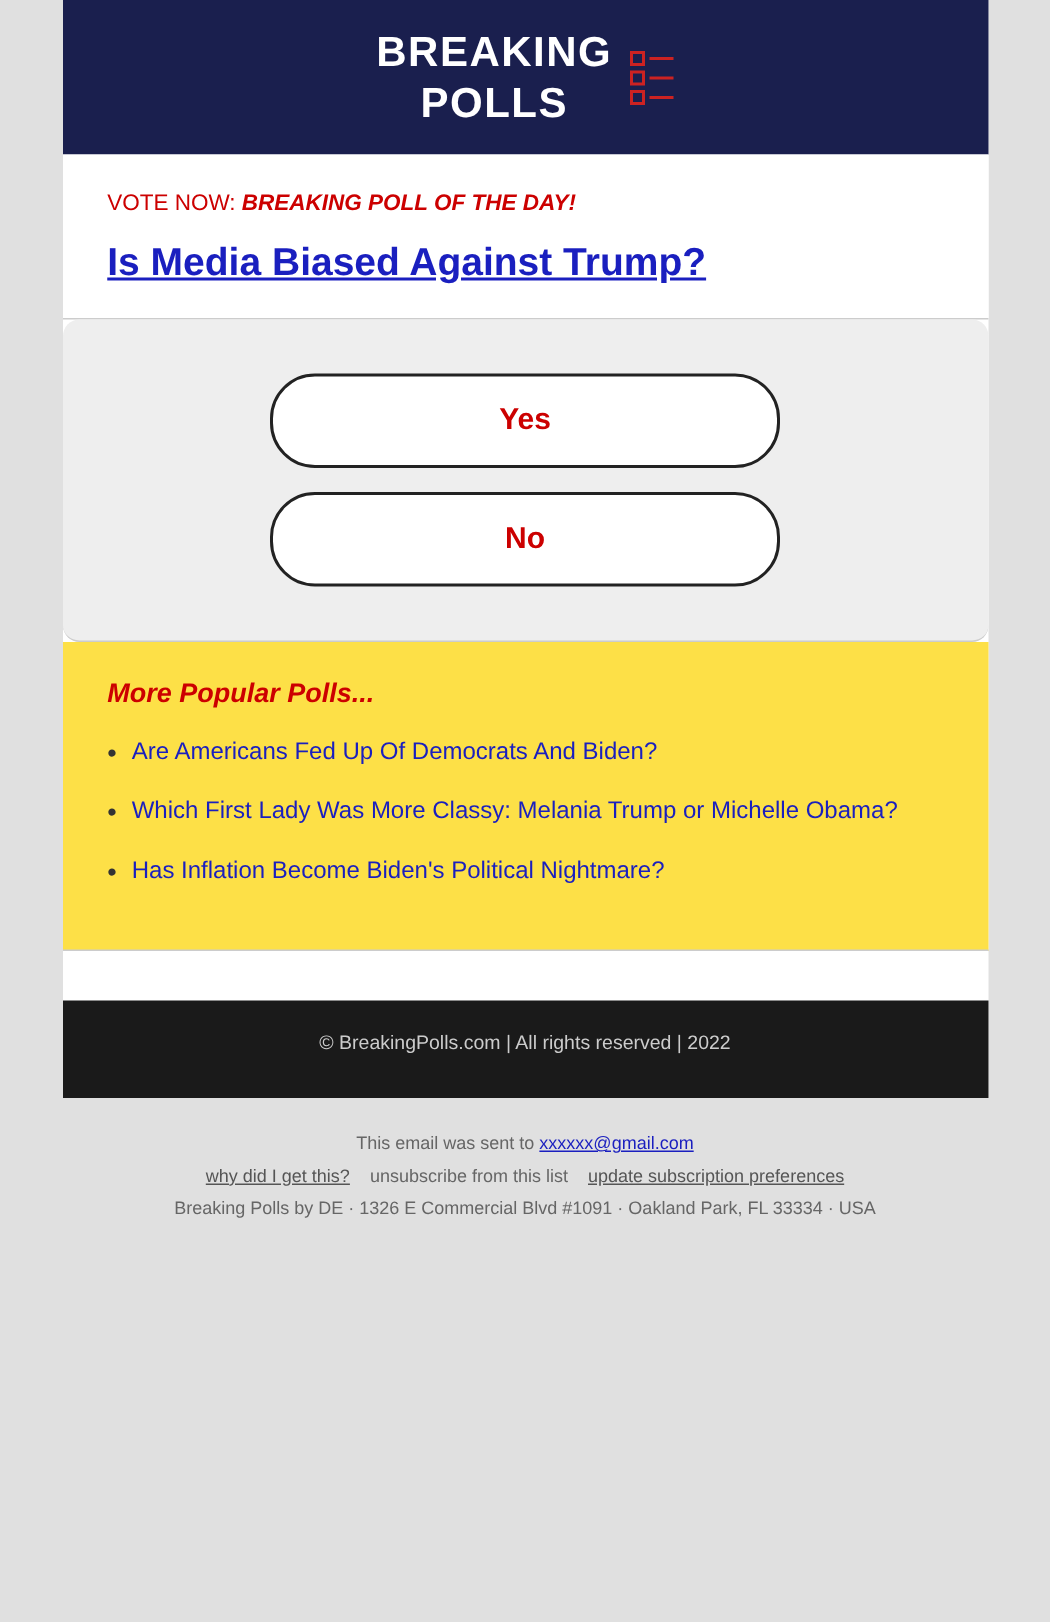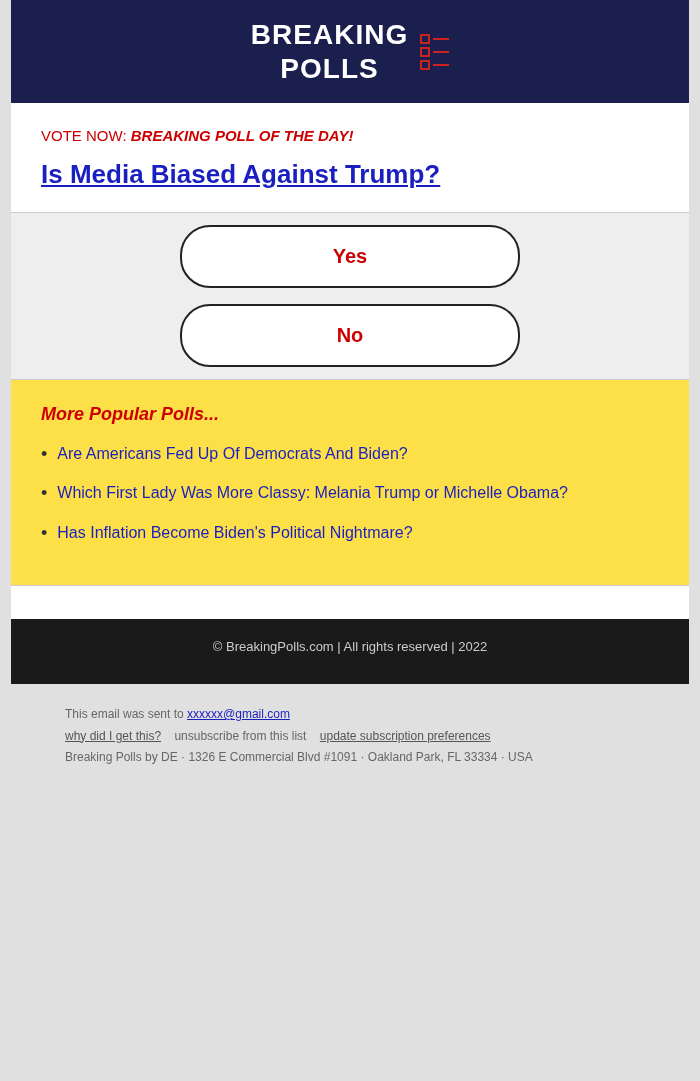--- a/index.html
+++ b/index.html
@@ -13,21 +13,21 @@
     .page-wrapper {
       width: 700px;
       min-height: 1081px;
       background-color: #e0e0e0;
       display: flex;
       flex-direction: column;
       align-items: center;
     }
 
     .email-container {
-      width: 678px;
+      width: 617px;
       margin: 0 auto;
       background: #ffffff;
     }
 
     
     .header {
       background-color: #1a1f4e;
       padding: 18px 20px;
       text-align: center;
       display: flex;
@@ -93,25 +93,26 @@
       color: #1a1fbf;
       font-size: 26px;
       font-weight: bold;
       text-decoration: underline;
       line-height: 1.3;
     }
 
     
     .buttons-section {
       background: #eeeeee;
-      padding: 12px 40px;
+      padding: 36px 40px;
       display: flex;
       flex-direction: column;
       gap: 16px;
       border-bottom: 1px solid #cccccc;
+      border-radius: 11px;
     }
 
     .vote-btn {
       display: block;
       width: 100%;
       max-width: 340px;
       margin: 0 auto;
       padding: 18px 20px;
       background: #ffffff;
       border: 2px solid #222222;
@@ -194,20 +195,21 @@
 
     .footer-separator {
       color: #cccccc;
       font-size: 13px;
     }
 
     
     .email-footer {
       width: 590px;
       padding: 20px 10px;
+      text-align: center;
     }
 
     .email-footer p {
       color: #666666;
       font-size: 12px;
       line-height: 1.8;
     }
 
     .email-footer a {
       color: #555555;

